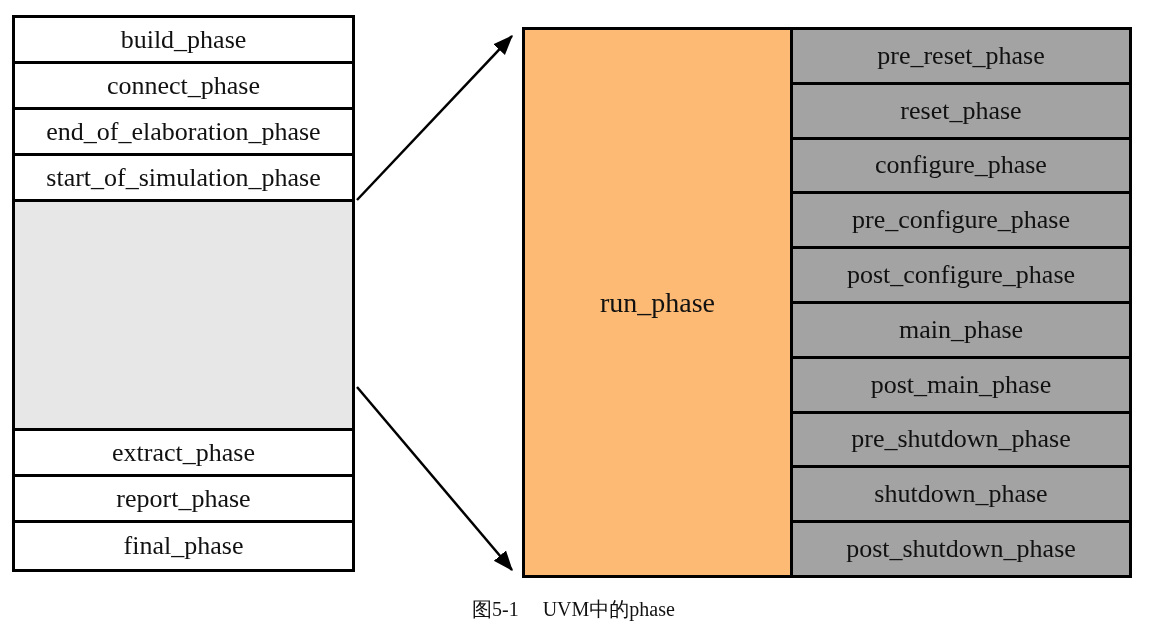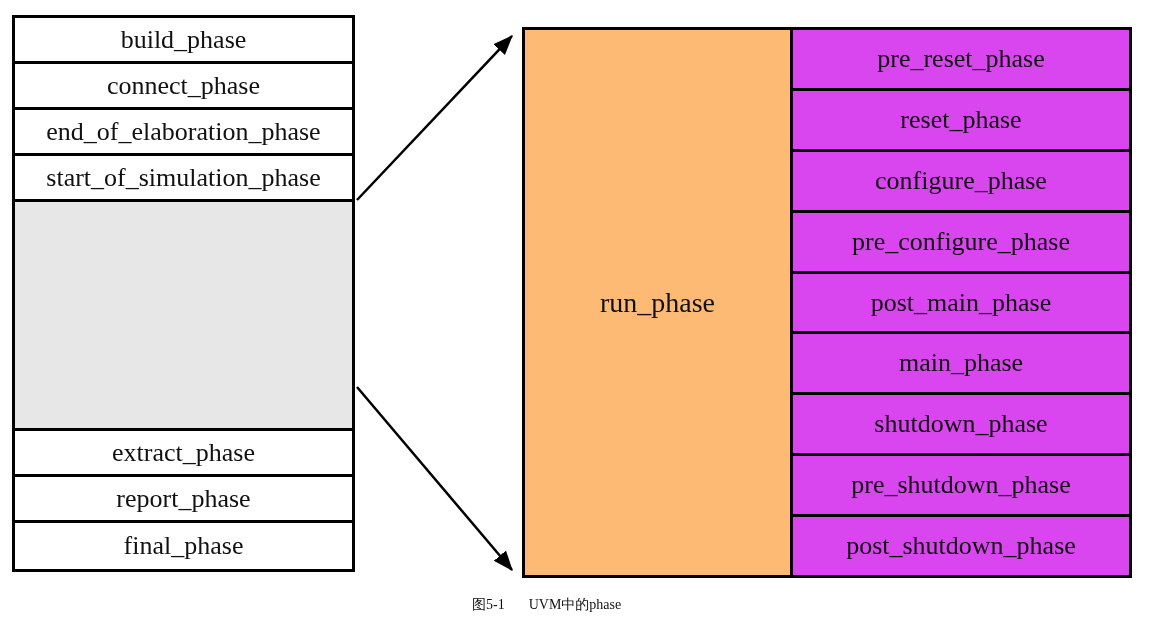--- a/index.html
+++ b/index.html
@@ -79,36 +79,36 @@
   }
   .sub-col {
     flex: 1 1 auto;
     display: flex;
     flex-direction: column;
   }
   .sub-col .cell {
     flex: 1 1 0;
     border-bottom: 3px solid #000000;
     box-sizing: border-box;
-    background: #d946ef;
+    background: #a3a3a3;
     display: flex;
     align-items: center;
     justify-content: center;
     font-size: 26px;
     line-height: 1;
   }
   .sub-col .cell:last-child {
     border-bottom: none;
   }
   
   .caption {
     position: absolute;
     left: 472px;
     top: 596px;
-    font-size: 14px;
+    font-size: 20px;
     white-space: nowrap;
     display: flex;
     align-items: baseline;
   }
   .caption .cap-number {
     margin-right: 24px;
   }
 </style>
 </head>
 <body>
@@ -136,24 +136,25 @@
     <line x1="357" y1="387" x2="512" y2="570" stroke="#000000" stroke-width="2.5" marker-end="url(#ah)"></line>
   </svg>
 
   <div class="run-table">
     <div class="run-cell">run_phase</div>
     <div class="sub-col">
       <div class="cell">pre_reset_phase</div>
       <div class="cell">reset_phase</div>
       <div class="cell">configure_phase</div>
       <div class="cell">pre_configure_phase</div>
+      <div class="cell">post_configure_phase</div>
+      <div class="cell">main_phase</div>
       <div class="cell">post_main_phase</div>
-      <div class="cell">main_phase</div>
+      <div class="cell">pre_shutdown_phase</div>
       <div class="cell">shutdown_phase</div>
-      <div class="cell">pre_shutdown_phase</div>
       <div class="cell">post_shutdown_phase</div>
     </div>
   </div>
 
   <div class="caption">
     <span class="cap-number">图5-1</span>
     <span class="cap-title">UVM中的phase</span>
   </div>
 
 </div>

